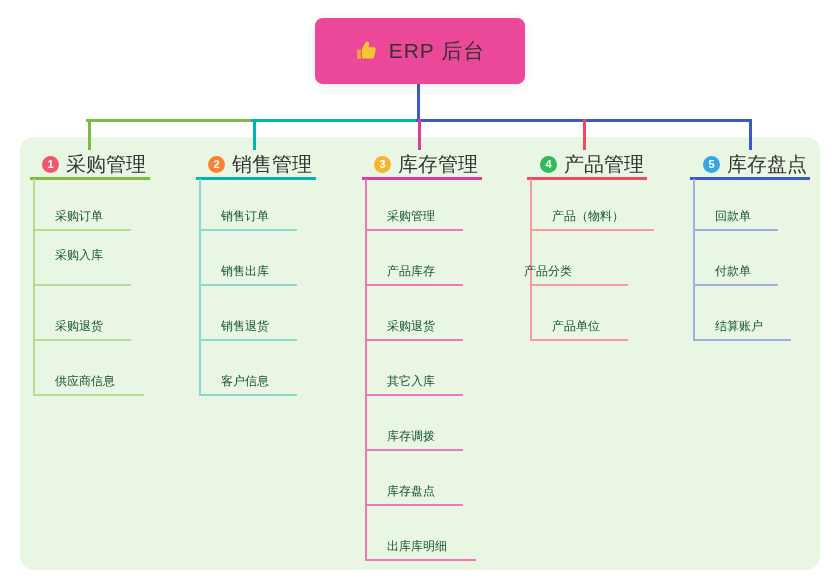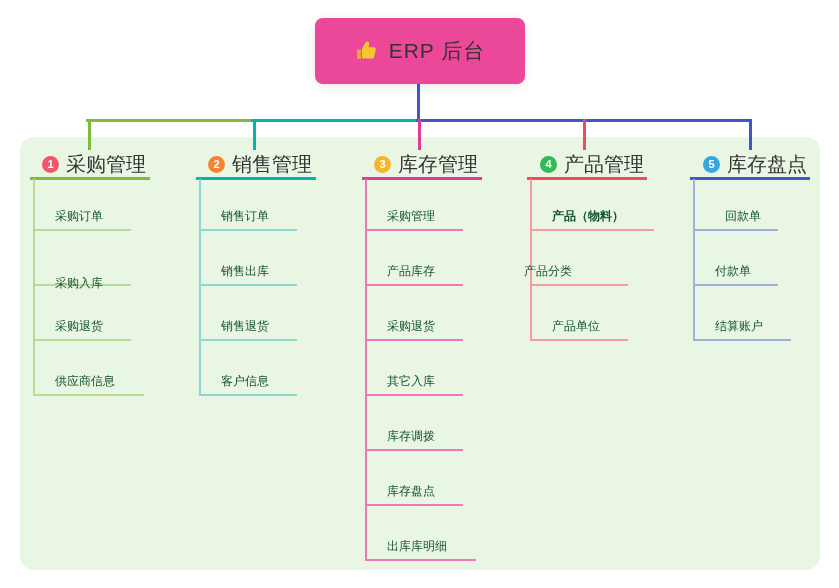--- a/index.html
+++ b/index.html
@@ -67,21 +67,21 @@
     </div>
   <div id="branches">
       <div class="branch-label" style="left: 42px; top: 151px;">
         <div class="badge" style="background: rgb(242, 86, 106);">1</div>
         <div class="branch-text">采购管理</div>
       </div>
       <div class="line" style="left: 30px; top: 177px; width: 120px; height: 3px; background: rgb(126, 187, 63);"></div>
       <div class="line" style="left: 33px; top: 179px; width: 2px; height: 217px; background: rgb(185, 220, 147);"></div>
       <div class="child-text" style="left: 55px; top: 207px;">采购订单</div>
       <div class="line" style="left: 33px; top: 229px; height: 2px; width: 98px; background: rgb(185, 220, 147);"></div>
-      <div class="child-text" style="left: 55px; top: 274px;">采购入库</div>
+      <div class="child-text" style="left: 55px; top: 246px;">采购入库</div>
       <div class="line" style="left: 33px; top: 284px; height: 2px; width: 98px; background: rgb(185, 220, 147);"></div>
       <div class="child-text" style="left: 55px; top: 317px;">采购退货</div>
       <div class="line" style="left: 33px; top: 339px; height: 2px; width: 98px; background: rgb(185, 220, 147);"></div>
       <div class="child-text" style="left: 55px; top: 372px;">供应商信息</div>
       <div class="line" style="left: 33px; top: 394px; height: 2px; width: 111px; background: rgb(185, 220, 147);"></div>
       <div class="branch-label" style="left: 208px; top: 151px;">
         <div class="badge" style="background: rgb(247, 130, 47);">2</div>
         <div class="branch-text">销售管理</div>
       </div>
       <div class="line" style="left: 196px; top: 177px; width: 120px; height: 3px; background: rgb(0, 181, 173);"></div>
@@ -113,32 +113,32 @@
       <div class="child-text" style="left: 387px; top: 482px;">库存盘点</div>
       <div class="line" style="left: 365px; top: 504px; height: 2px; width: 98px; background: rgb(238, 118, 185);"></div>
       <div class="child-text" style="left: 387px; top: 537px;">出库库明细</div>
       <div class="line" style="left: 365px; top: 559px; height: 2px; width: 111px; background: rgb(238, 118, 185);"></div>
       <div class="branch-label" style="left: 540px; top: 151px;">
         <div class="badge" style="background: rgb(51, 185, 87);">4</div>
         <div class="branch-text">产品管理</div>
       </div>
       <div class="line" style="left: 527px; top: 177px; width: 120px; height: 3px; background: rgb(240, 74, 94);"></div>
       <div class="line" style="left: 530px; top: 179px; width: 2px; height: 162px; background: rgb(245, 155, 163);"></div>
-      <div class="child-text" style="left: 552px; top: 207px; font-weight: bold;">产品（物料）</div>
+      <div class="child-text" style="left: 552px; top: 207px;">产品（物料）</div>
       <div class="line" style="left: 530px; top: 229px; height: 2px; width: 124px; background: rgb(245, 155, 163);"></div>
       <div class="child-text" style="left: 524px; top: 262px;">产品分类</div>
       <div class="line" style="left: 530px; top: 284px; height: 2px; width: 98px; background: rgb(245, 155, 163);"></div>
       <div class="child-text" style="left: 552px; top: 317px;">产品单位</div>
       <div class="line" style="left: 530px; top: 339px; height: 2px; width: 98px; background: rgb(245, 155, 163);"></div>
       <div class="branch-label" style="left: 703px; top: 151px;">
         <div class="badge" style="background: rgb(54, 168, 223);">5</div>
         <div class="branch-text">库存盘点</div>
       </div>
       <div class="line" style="left: 690px; top: 177px; width: 120px; height: 3px; background: rgb(63, 88, 201);"></div>
       <div class="line" style="left: 693px; top: 179px; width: 2px; height: 162px; background: rgb(159, 177, 219);"></div>
-      <div class="child-text" style="left: 715px; top: 207px; margin-left: 10px;">回款单</div>
+      <div class="child-text" style="left: 715px; top: 207px;">回款单</div>
       <div class="line" style="left: 693px; top: 229px; height: 2px; width: 85px; background: rgb(159, 177, 219);"></div>
       <div class="child-text" style="left: 715px; top: 262px;">付款单</div>
       <div class="line" style="left: 693px; top: 284px; height: 2px; width: 85px; background: rgb(159, 177, 219);"></div>
       <div class="child-text" style="left: 715px; top: 317px;">结算账户</div>
       <div class="line" style="left: 693px; top: 339px; height: 2px; width: 98px; background: rgb(159, 177, 219);"></div>
     </div>
 </div>
 
 </body></html>

